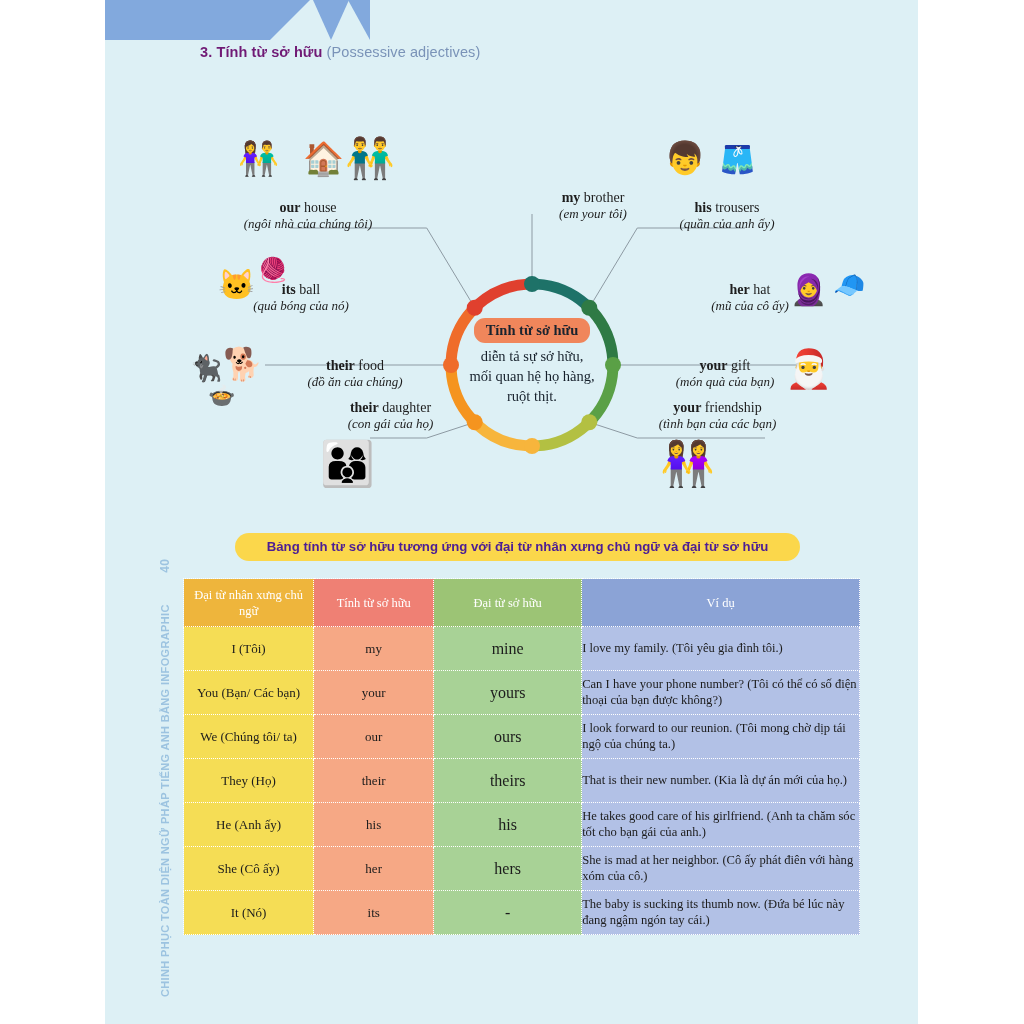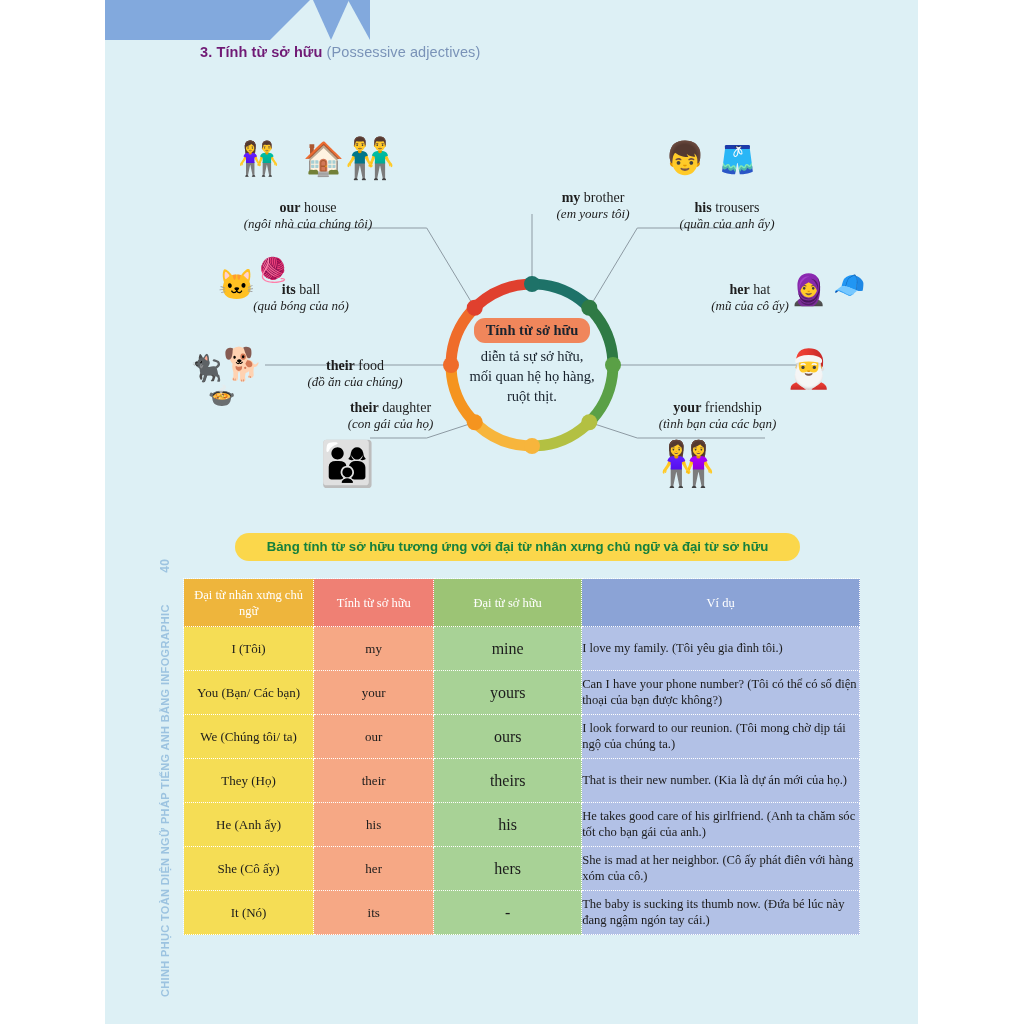--- a/index.html
+++ b/index.html
@@ -56,21 +56,21 @@
   .center-pill{display:inline-block;background:#f0865b;color:#19232e;
       border-radius:11px;padding:2px 12px 3px 12px;font-weight:bold;
       font-size:14.5px;margin-bottom:3px;}
 
   
   .art{position:absolute;line-height:1;}
 
   
   #banner{
     position:absolute;left:130px;top:533px;width:565px;height:28px;
-    background:#fbd74b;border-radius:14px;color:#15803d;
+    background:#fbd74b;border-radius:14px;color:#4c1d95;
     font-size:13.2px;font-weight:bold;line-height:28px;text-align:center;
     white-space:nowrap;
   }
 
   
   #tbl{position:absolute;left:78px;top:578px;width:677px;border-collapse:collapse;}
   #tbl td,#tbl th{
      border:1.4px dotted #ffffff;padding:0;vertical-align:middle;
      font-family:"Liberation Serif", serif;color:#1c1c1c;
   }
@@ -166,33 +166,37 @@
 
     <div class="art" style="left:685px;top:215px;font-size:30px;">🧕</div>
     <div class="art" style="left:728px;top:212px;font-size:26px;">🧢</div>
 
     <div class="art" style="left:680px;top:290px;font-size:38px;">🎅</div>
 
     <div class="art" style="left:555px;top:382px;font-size:44px;">👭</div>
 
     <div class="lbl" style="left:398px;top:130px;width:180px;">
       <div class="en"><b>my</b><span> brother</span></div>
-      <div class="vi">(em yours tôi)</div>
+      <div class="vi">(em your tôi)</div>
     </div>
 
     <div class="lbl" style="left:512px;top:140px;width:220px;">
       <div class="en"><b>his</b><span> trousers</span></div>
       <div class="vi">(quần của anh ấy)</div>
     </div>
 
     <div class="lbl" style="left:545px;top:222px;width:200px;">
       <div class="en"><b>her</b><span> hat</span></div>
       <div class="vi">(mũ của cô ấy)</div>
     </div>
 
+    <div class="lbl" style="left:520px;top:298px;width:200px;">
+      <div class="en"><b>your</b><span> gift</span></div>
+      <div class="vi">(món quà của bạn)</div>
+    </div>
 
     <div class="lbl" style="left:505px;top:340px;width:215px;">
       <div class="en"><b>your</b><span> friendship</span></div>
       <div class="vi">(tình bạn của các bạn)</div>
     </div>
 
     <div class="lbl" style="left:178px;top:340px;width:215px;">
       <div class="en"><b>their</b><span> daughter</span></div>
       <div class="vi">(con gái của họ)</div>
     </div>

